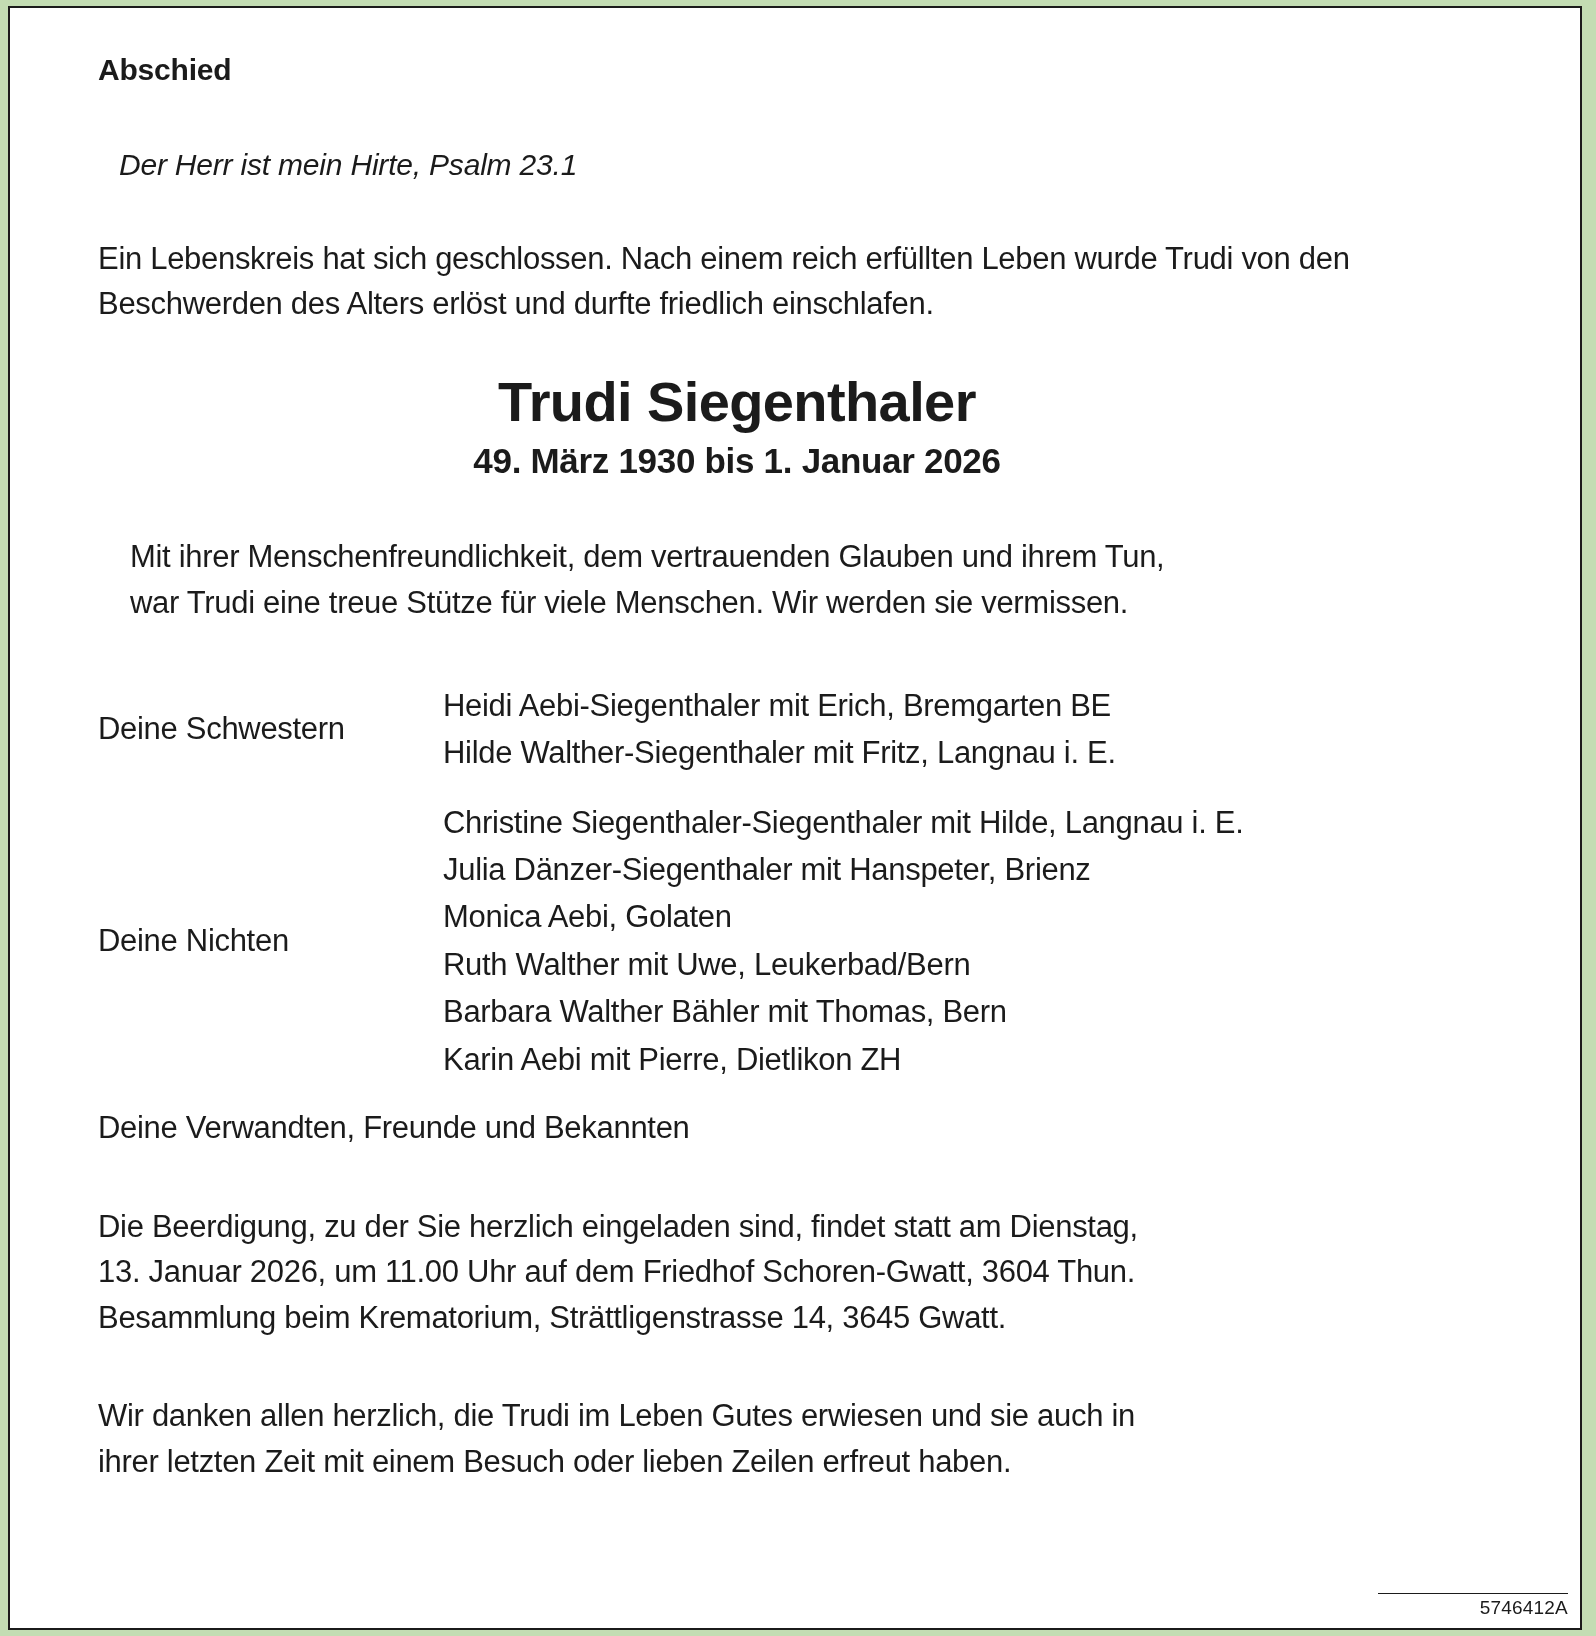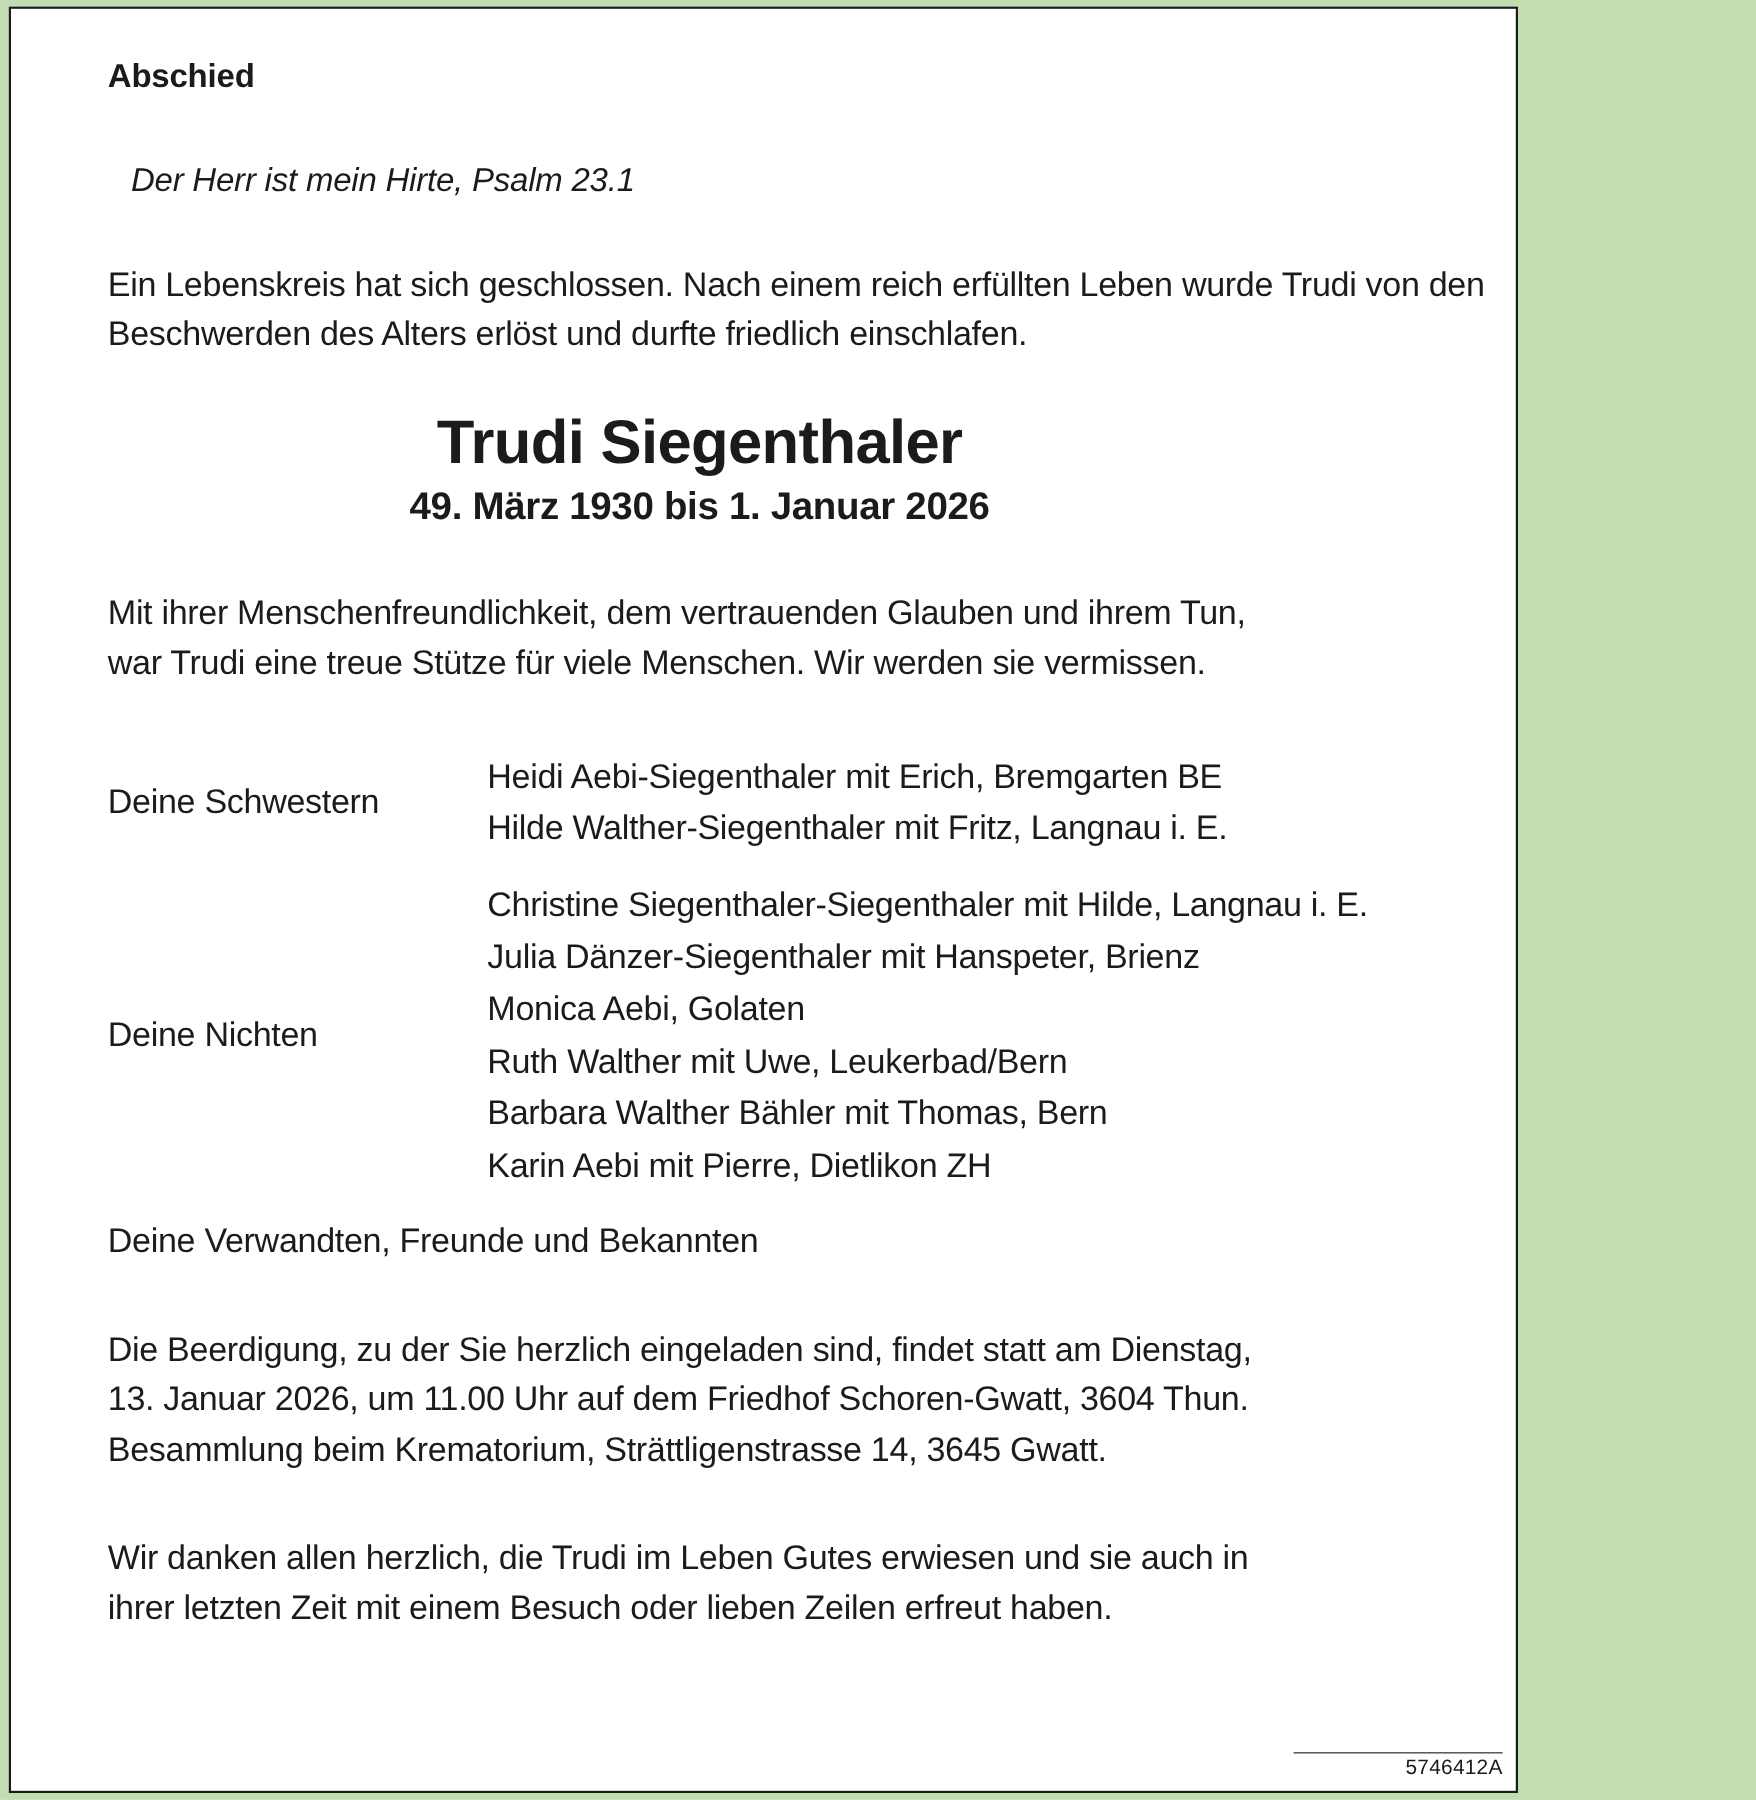--- a/index.html
+++ b/index.html
@@ -24,21 +24,21 @@
     height: 1636px;
     background: #c3ddb3;
     box-sizing: border-box;
   }
 
   
   .notice-card {
     position: absolute;
     left: 8px;
     top: 6px;
-    width: 1372px;
+    width: 1574px;
     height: 1624px;
     background: #ffffff;
     border: 2px solid #1b1b1b;
     box-sizing: border-box;
     overflow: hidden;
   }
 
   .notice-inner {
     position: absolute;
     left: 28px;
@@ -89,21 +89,21 @@
   .deceased-dates {
     font-size: 35px;
     font-weight: bold;
     letter-spacing: -0.3px;
     margin-top: 6px;
     line-height: 1.2;
   }
 
   .tribute {
     font-size: 31px;
-    margin: 52px 0 0 60px;
+    margin: 52px 0 0 92px;
     line-height: 1.48;
     letter-spacing: -0.3px;
   }
   .tribute .ln { display: block; }
 
   
   .family {
     margin: 56px 0 0 60px;
   }
   .family-group {

